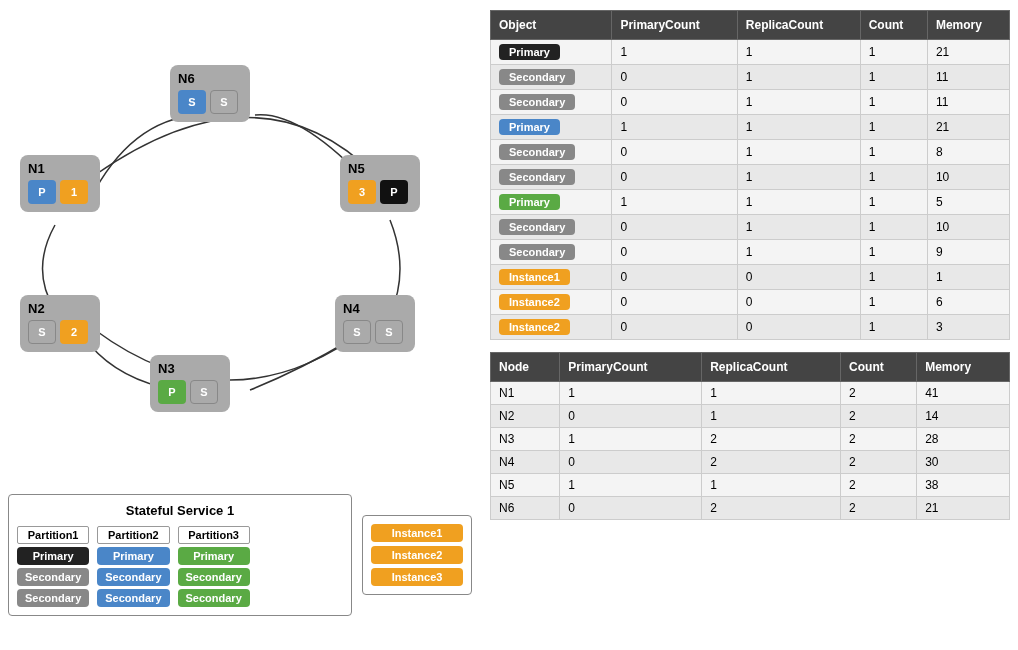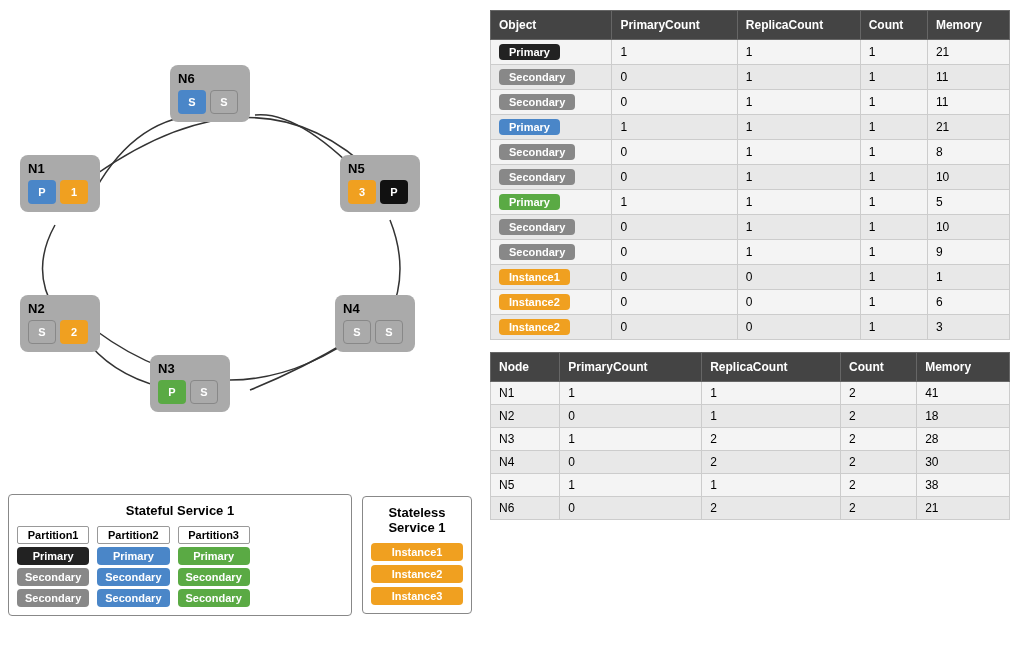--- a/index.html
+++ b/index.html
@@ -275,21 +275,20 @@
       <div class="partition-col">
         <div class="partition-header">Partition3</div>
         <div class="legend-chip lc-green">Primary</div>
         <div class="legend-chip lc-green">Secondary</div>
         <div class="legend-chip lc-green">Secondary</div>
       </div>
     </div>
   </div>
 
   <div class="stateless-box" style="min-width:110px;">
-    <div class="stateless-title">Stateless<br>Service 1</div>
     <div class="stateless-instances">
       <div class="legend-chip lc-yellow">Instance1</div>
       <div class="legend-chip lc-yellow">Instance2</div>
       <div class="legend-chip lc-yellow">Instance3</div>
     </div>
   </div>
 </div>
 
 <div id="tables-area">
 
@@ -407,21 +406,21 @@
     <td>1</td>
     <td>1</td>
     <td>2</td>
     <td>41</td>
   </tr>
         <tr>
     <td>N2</td>
     <td>0</td>
     <td>1</td>
     <td>2</td>
-    <td>18</td>
+    <td>14</td>
   </tr>
         <tr>
     <td>N3</td>
     <td>1</td>
     <td>2</td>
     <td>2</td>
     <td>28</td>
   </tr>
         <tr>
     <td>N4</td>

